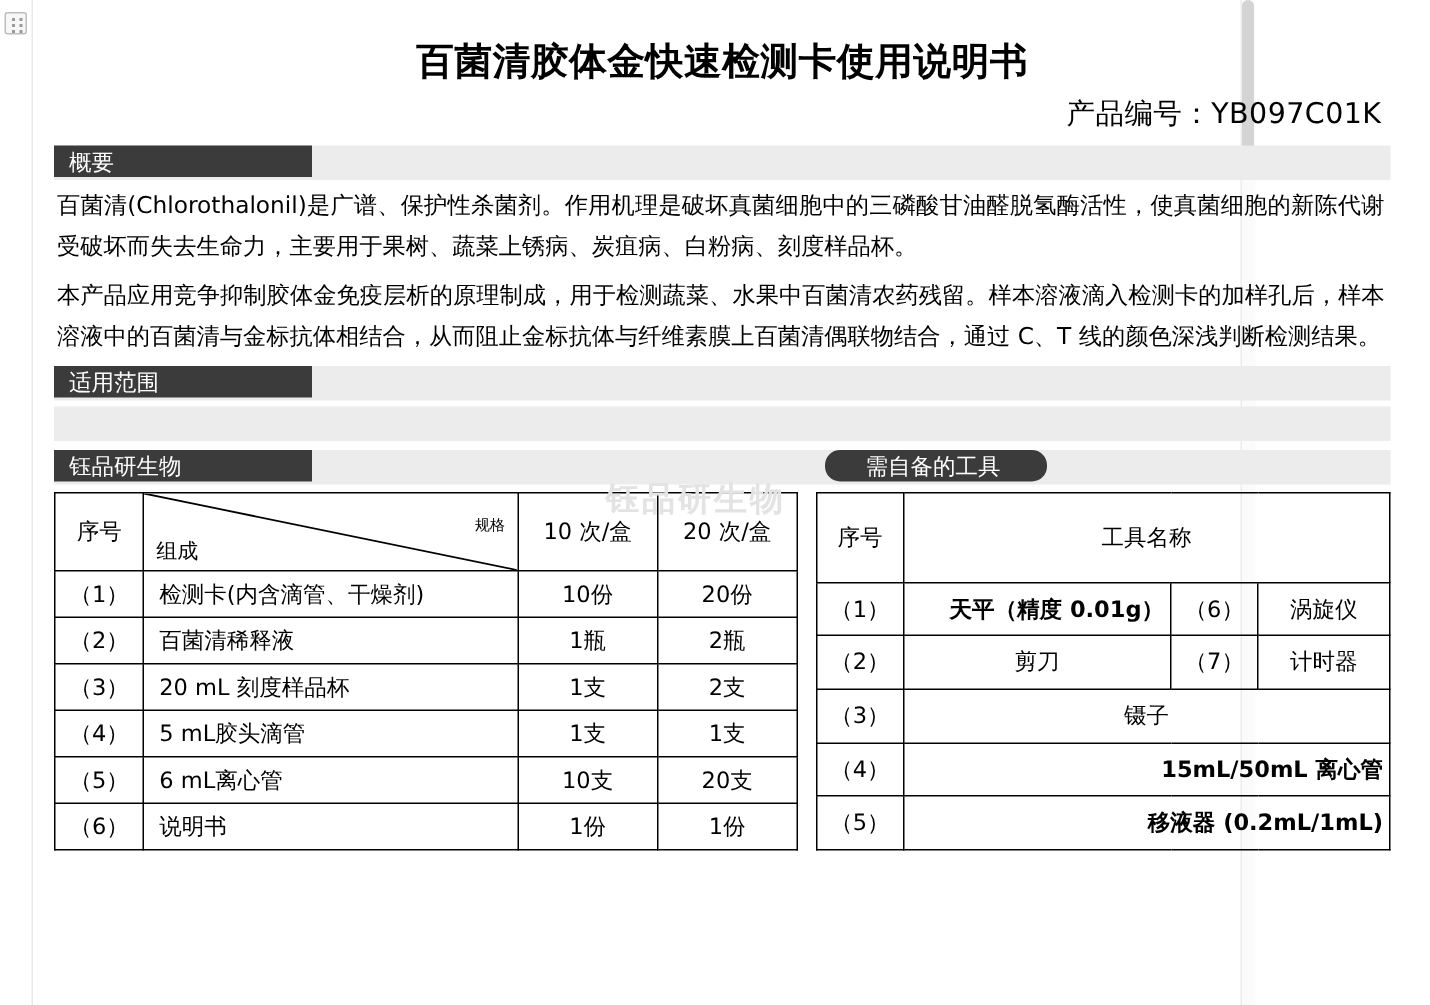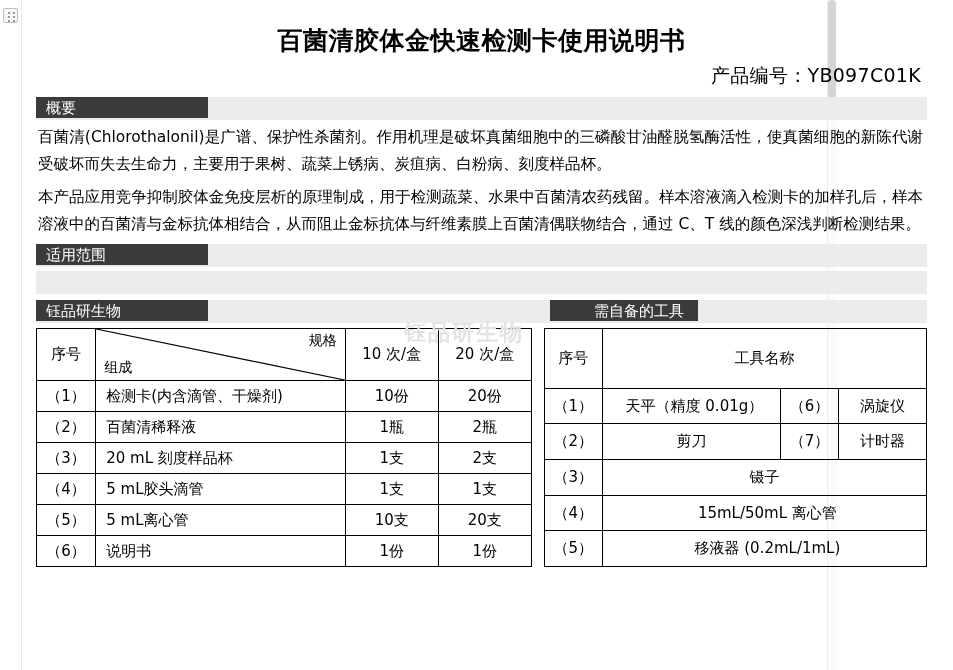--- a/index.html
+++ b/index.html
@@ -99,21 +99,21 @@
     letter-spacing:2px;
     pointer-events:none;
     z-index:2;
   }
 
   
   .tables-head { position:relative; height:23px; margin-top:6px; }
   .tables-head .sec-head-bg{ height:23px; }
   .th-left { position:absolute; left:0; top:0; z-index:1;}
   .th-right { position:absolute; left:514px; top:0; z-index:1;}
-  .th-right .sec-head { min-width:148px; text-align:right; }
+  .th-right .sec-head { min-width:148px; text-align:center;border-radius:10px; }
 
   .tables-wrap { display:flex; gap:12px; margin-top:5px; }
 
   table { border-collapse:collapse; }
   .t1, .t2 { font-size:15px; }
   .t1 td, .t1 th, .t2 td, .t2 th {
     border:1px solid #000;
     padding: 3px 4px;
     text-align:center;
     height:31px;
@@ -128,29 +128,29 @@
   .bold { font-weight:bold; }
 
   
   .split {
     position:relative; height:52px; padding:0 !important; overflow:hidden;
   }
   .split .diag {
     position:absolute; left:0; top:0; width:100%; height:100%;
   }
   .split .lbl-spec {
-    position:absolute; right:8px; top:3px; font-size:14px;
+    position:absolute; right:8px; top:14px; font-size:10px;
   }
   .split .lbl-comp {
     position:absolute; left:8px; bottom:3px; font-size:14px;
   }
   .hrow td { height:52px; }
 
   .t2 .n-no { width:58px; }
-  .t2 .n-tool { text-align:center; padding-left:10px; }
+  .t2 .n-tool { text-align:right; padding-left:10px;font-weight:bold; }
   .t2 .n-no2 { width:58px; }
   .t2 .n-tool2 { width:88px; }
   .t2 .hdr-tool { text-align:center;margin-top:12px; }
 </style>
 </head>
 <body>
 
 <div class="page-frame">
 
   <div class="gutter">
@@ -232,21 +232,21 @@
             <td class="c-q">2支</td>
           </tr>
           <tr>
             <td class="c-no">（4）</td>
             <td class="c-name bold">5 mL胶头滴管</td>
             <td class="c-q">1支</td>
             <td class="c-q">1支</td>
           </tr>
           <tr>
             <td class="c-no">（5）</td>
-            <td class="c-name bold">5 mL离心管</td>
+            <td class="c-name bold">6 mL离心管</td>
             <td class="c-q">10支</td>
             <td class="c-q">20支</td>
           </tr>
           <tr>
             <td class="c-no">（6）</td>
             <td class="c-name">说明书</td>
             <td class="c-q">1份</td>
             <td class="c-q">1份</td>
           </tr>
         </tbody>

